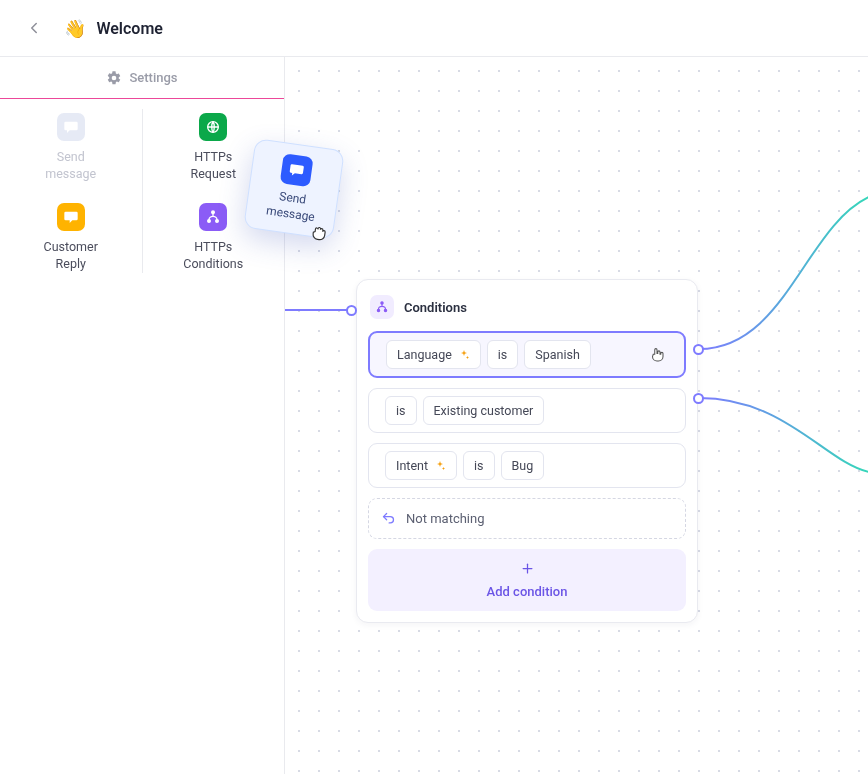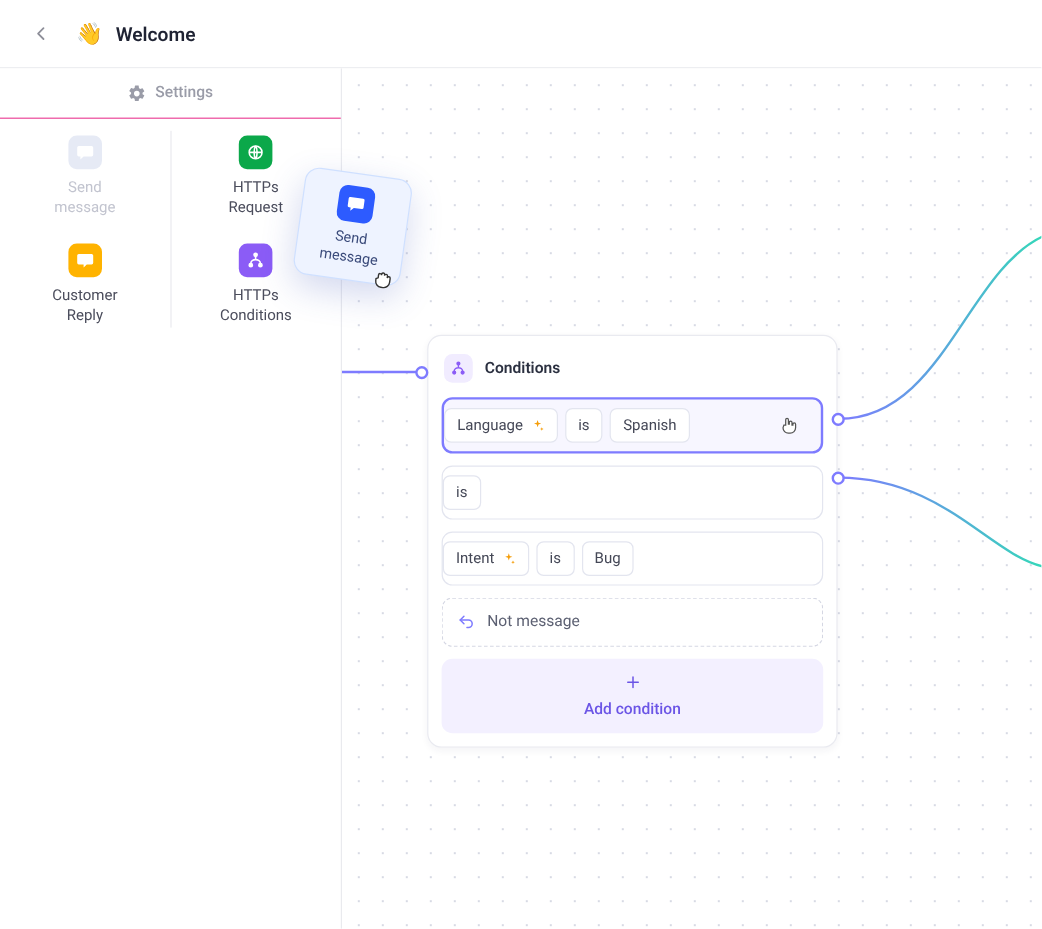--- a/index.html
+++ b/index.html
@@ -194,21 +194,21 @@
   .node-title {
     font-size: 13px;
     font-weight: 600;
     color: #2b3040;
   }
 
   .cond-row {
     position: relative;
     border: 1px solid #e3e5ef;
     border-radius: 9px;
-    padding: 7px 0;
+    padding: 7px 16px;
     margin-bottom: 10px;
     display: flex;
     gap: 6px;
     align-items: center;
   }
   .cond-row.active {
     border: 2px solid #7e7bff;
     background: #f7f6ff;
   }
   .chip {
@@ -415,20 +415,23 @@
       </div>
       <svg class="pointer-hand" viewBox="0 0 24 24" fill="#fff" stroke="#555" stroke-width="1.4">
           <path d="M9 11V5a1.5 1.5 0 0 1 3 0v5h1V8a1.5 1.5 0 0 1 3 0v3h1v-1a1.5 1.5 0 0 1 3 0v4a6 6 0 0 1-6 6h-2a6 6 0 0 1-6-6l1-3h2z"></path>
         </svg>
     </div>
 
     <div class="cond-row">
       <div class="chip">
         <span>is</span>
       </div>
+      <div class="chip">
+        <span>Existing customer</span>
+      </div>
     </div>
 
     <div class="cond-row">
       <div class="chip">
         <span>Intent</span>
         <svg class="ai-spark" viewBox="0 0 24 24" fill="#f59e0b">
             <path d="M12 2l1.5 4.5L18 8l-4.5 1.5L12 14l-1.5-4.5L6 8l4.5-1.5L12 2zM19 14l.9 2.1L22 17l-2.1.9L19 20l-.9-2.1L16 17l2.1-.9L19 14z"></path>
           </svg>
       </div>
       <div class="chip">
@@ -437,21 +440,21 @@
       <div class="chip">
         <span>Bug</span>
       </div>
     </div>
 
     <div class="not-matching">
       <svg viewBox="0 0 24 24" fill="none" stroke="#7e7bff" stroke-width="2" stroke-linecap="round" stroke-linejoin="round">
           <path d="M9 14 4 9l5-5"></path>
           <path d="M4 9h11a5 5 0 0 1 0 10h-2"></path>
         </svg>
-      <span>Not message</span>
+      <span>Not matching</span>
     </div>
 
     <div class="add-cond">
       <svg viewBox="0 0 24 24" fill="none" stroke="#6b55e6" stroke-width="2" stroke-linecap="round">
           <line x1="12" y1="5" x2="12" y2="19"></line>
           <line x1="5" y1="12" x2="19" y2="12"></line>
         </svg>
       <span>Add condition</span>
     </div>
   </div>

